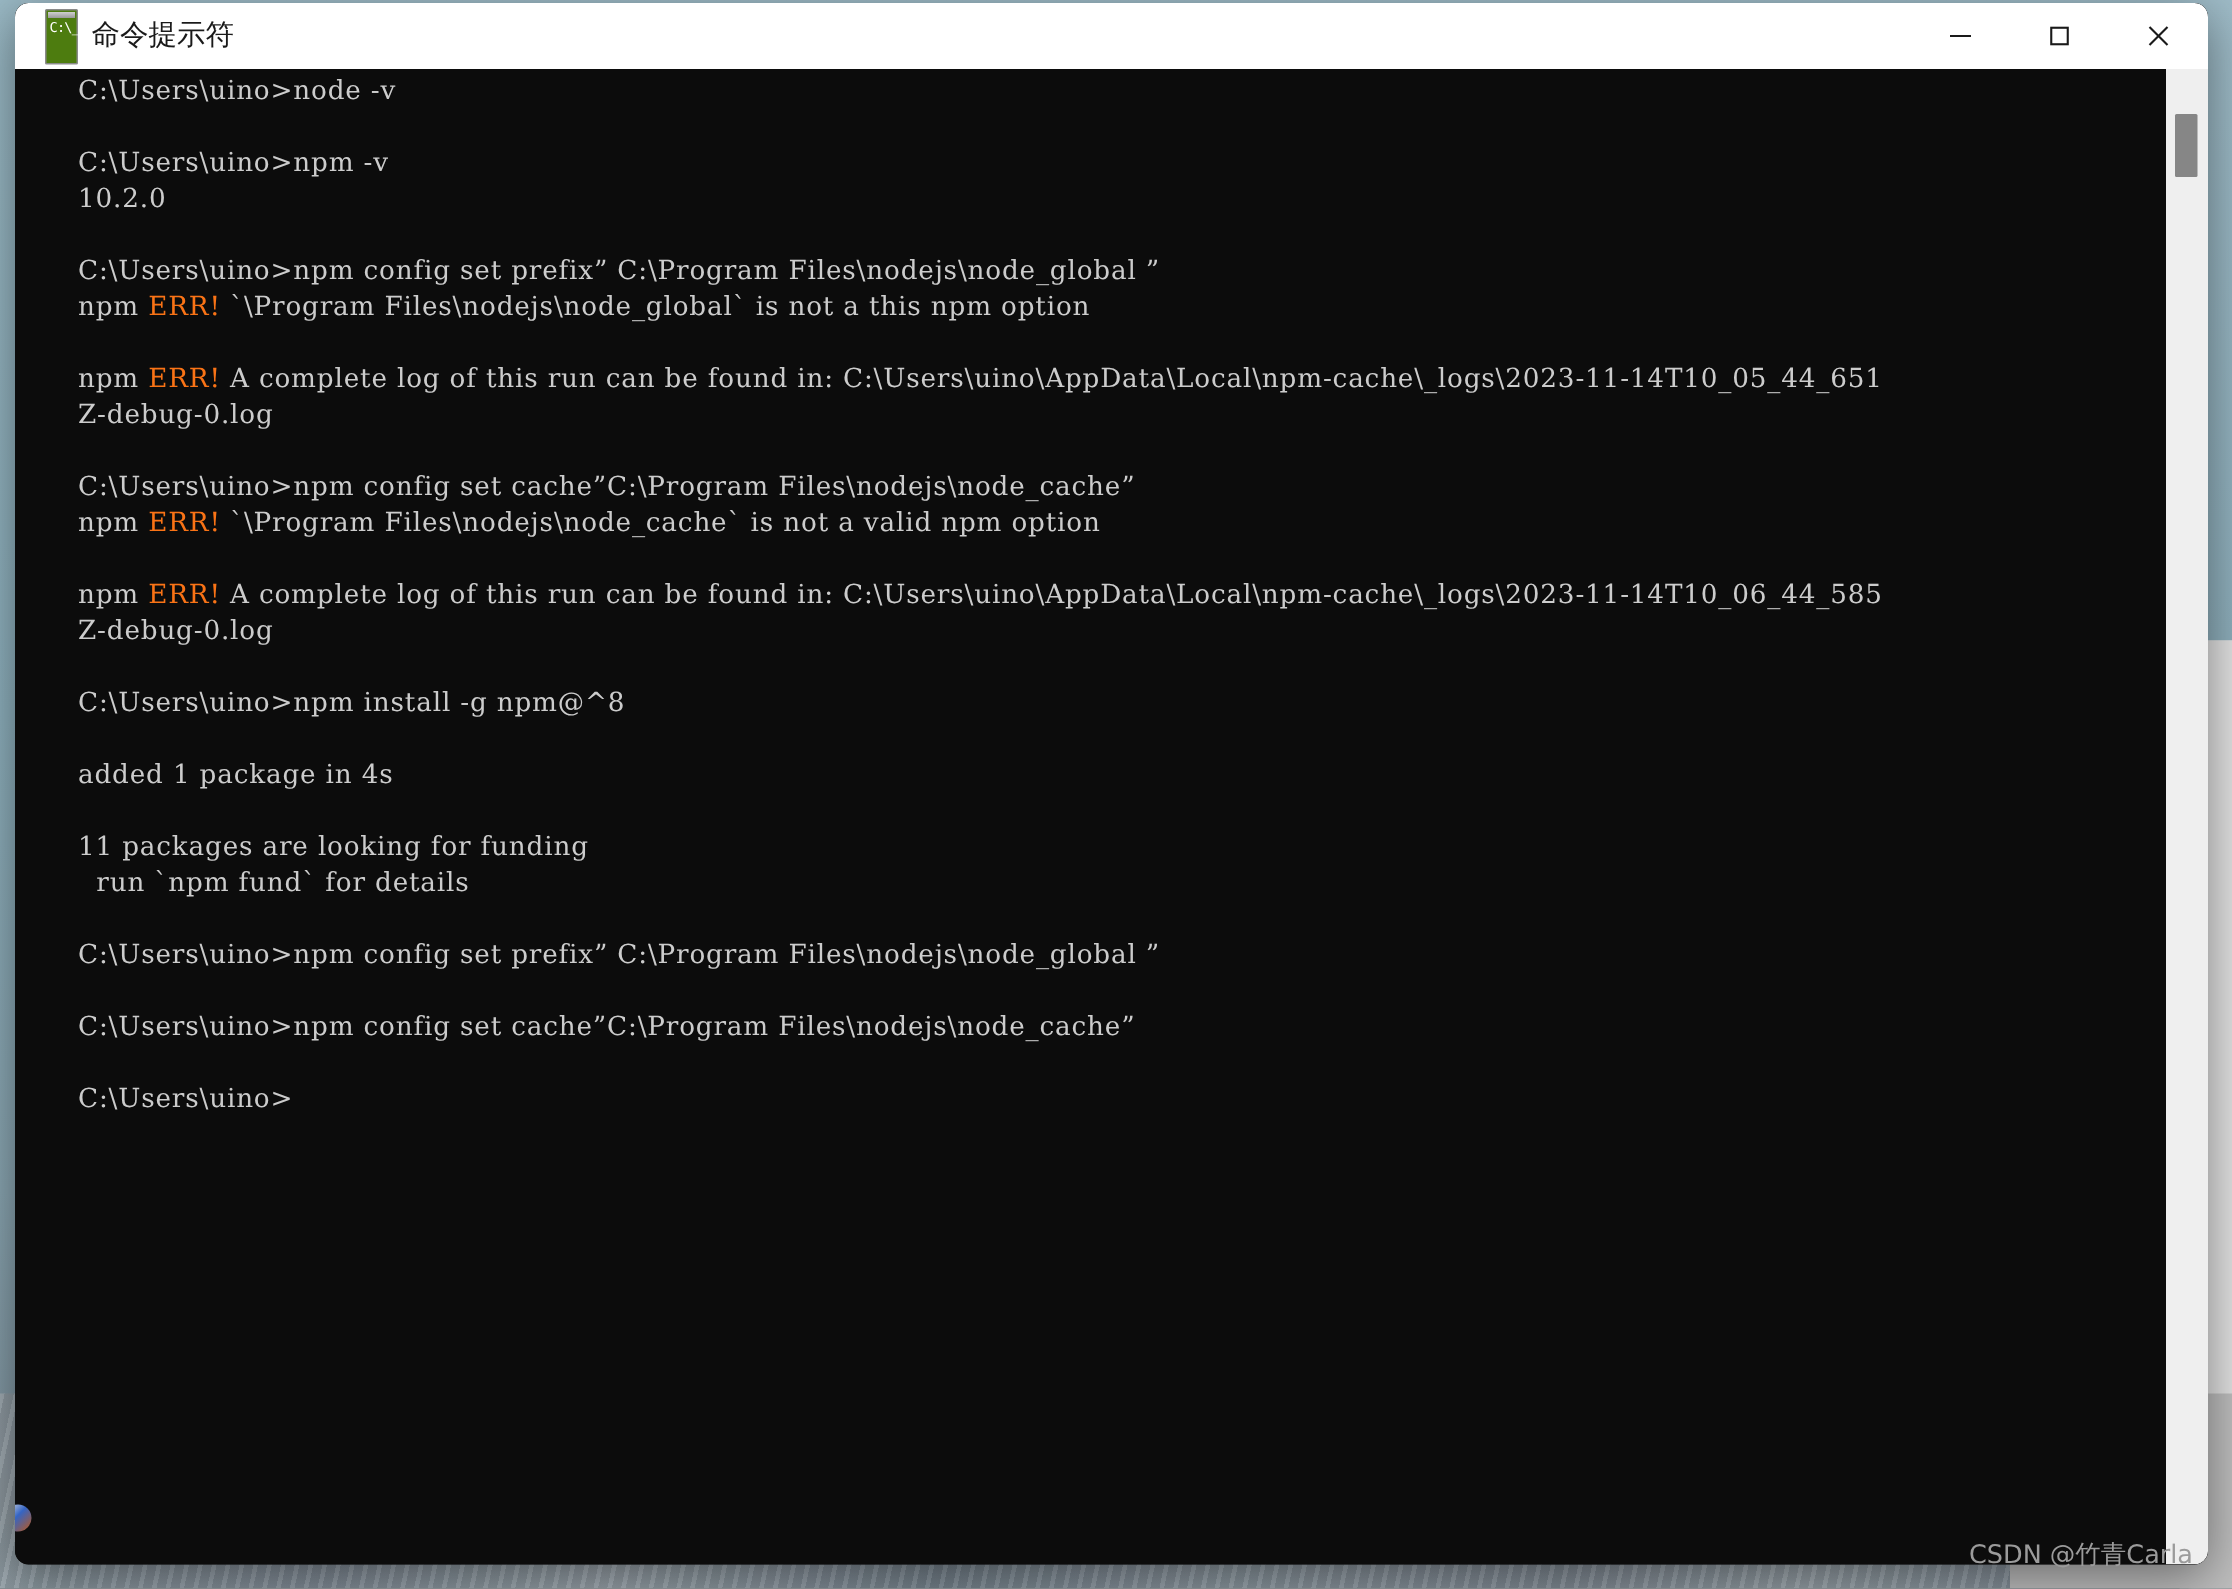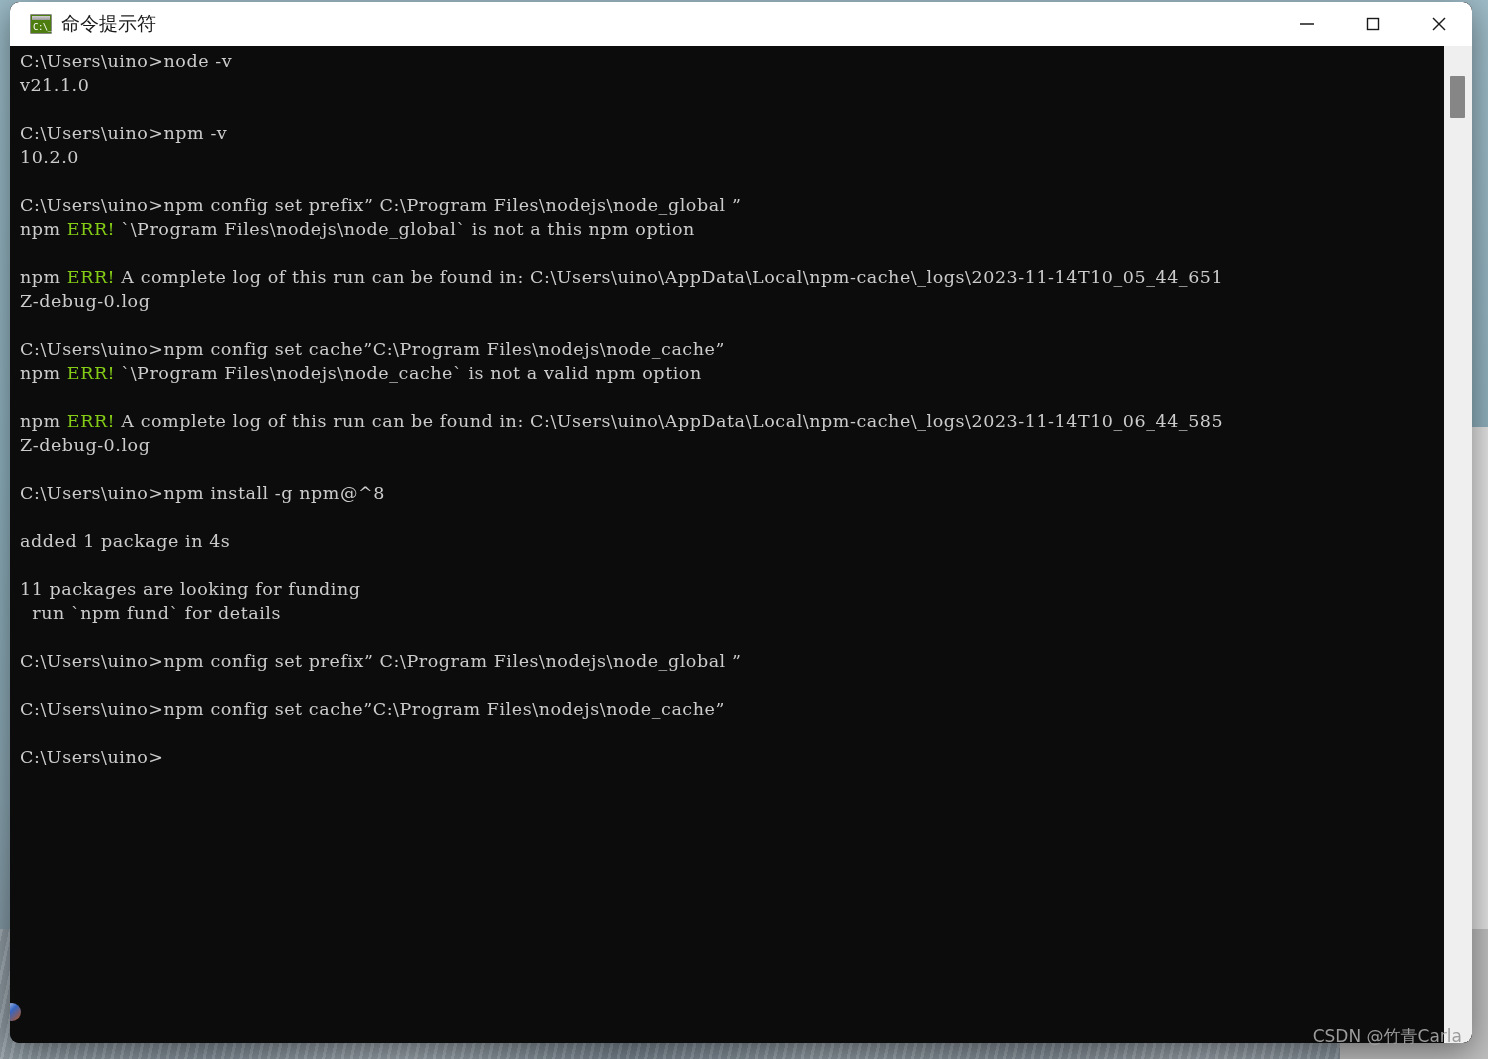--- a/index.html
+++ b/index.html
@@ -102,21 +102,21 @@
   }
   #titlebar-left {
     display: flex;
     align-items: center;
     gap: 9px;
     padding-left: 20px;
     flex: 1 1 auto;
     min-width: 0;
   }
   #cmd-icon {
-    width: 22px; height: 20px;
+    width: 22px; height: 37px;
     background: #4d7c0f;
     border: 1px solid #8a8a8a;
     border-radius: 1px;
     position: relative;
     flex: 0 0 auto;
   }
   #cmd-icon::before {
     content: "";
     position: absolute;
     left: 1px; right: 1px; top: 1px;
@@ -167,23 +167,24 @@
   }
 
   .line {
     font-family: "DejaVu Serif", "Liberation Serif", serif;
     font-size: 17.5px;
     line-height: 24px;
     height: 24px;
     color: #cccccc;
     white-space: pre;
     letter-spacing: 0.55px;
+    margin-left: 32px;
   }
   .line.blank { color: transparent; }
-  .err { color: #84cc16; }
+  .err { color: #f97316; }
 
   
   #scrollbar {
     flex: 0 0 28px;
     background: #efefef;
     position: relative;
   }
   #scroll-thumb {
     position: absolute;
     left: 6px; top: 30px;
@@ -258,21 +259,20 @@
             <line x1="5" y1="5" x2="17" y2="17" stroke="currentColor" stroke-width="1.4"></line>
             <line x1="17" y1="5" x2="5" y2="17" stroke="currentColor" stroke-width="1.4"></line>
           </svg>
         </div>
       </div>
     </div>
 
     <div id="console-body">
       <div id="terminal">
           <div class="line">C:\Users\uino&gt;node -v</div>
-          <div class="line">v21.1.0</div>
           <div class="line blank"> </div>
           <div class="line">C:\Users\uino&gt;npm -v</div>
           <div class="line">10.2.0</div>
           <div class="line blank"> </div>
           <div class="line">C:\Users\uino&gt;npm config set prefix” C:\Program Files\nodejs\node_global ”</div>
           <div class="line"><span>npm </span><span class="err">ERR!</span><span> `\Program Files\nodejs\node_global` is not a this npm option</span></div>
           <div class="line blank"> </div>
           <div class="line"><span>npm </span><span class="err">ERR!</span><span> A complete log of this run can be found in: C:\Users\uino\AppData\Local\npm-cache\_logs\2023-11-14T10_05_44_651</span></div>
           <div class="line">Z-debug-0.log</div>
           <div class="line blank"> </div>

